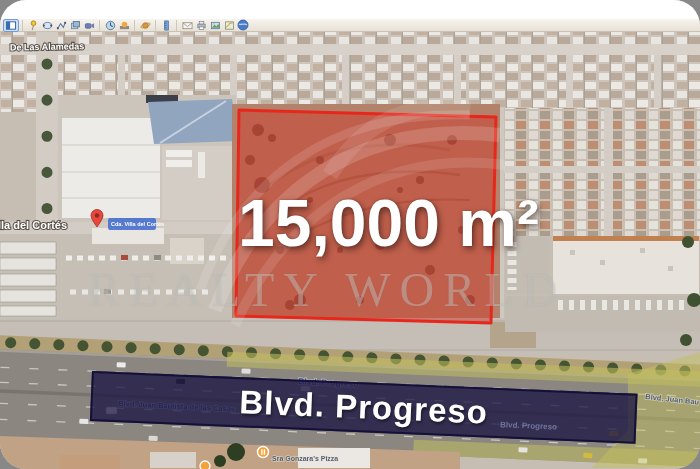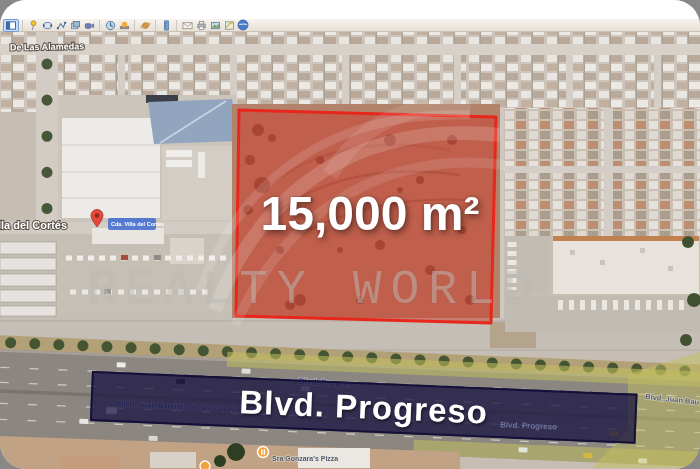--- a/index.html
+++ b/index.html
@@ -23,27 +23,27 @@
   
   .mapsvg{position:absolute;left:0;top:0;width:700px;height:469px;}
   text{font-family:"Liberation Sans",sans-serif;}
   .lbl-white{fill:#ffffff;stroke:rgba(72,63,55,.85);stroke-width:2.2px;paint-order:stroke;font-weight:bold;}
   .lbl-blue{fill:#44519b;stroke:rgba(228,228,238,.55);stroke-width:1.6px;paint-order:stroke;font-weight:bold;}
   .lbl-dark{fill:#565e76;stroke:rgba(232,230,214,.6);stroke-width:1.5px;paint-order:stroke;font-weight:bold;}
   .lbl-tiny{fill:#ffffff;font-weight:bold;}
   
   .watermark{
     position:absolute;left:88px;top:266px;width:560px;
-    font-family:Liberation Mono, monospace;font-size:48px;line-height:1;
+    font-family:Liberation Serif, serif;font-size:48px;line-height:1;
     letter-spacing:9px;color:rgba(238,236,232,0.34);
     text-shadow:0 0 1px rgba(80,80,80,0.25);white-space:nowrap;pointer-events:none;
   }
   .area-label{
     position:absolute;left:238px;top:190px;width:264px;text-align:center;
-    font-size:48px;font-weight:700;color:#ffffff;letter-spacing:0px;line-height:1;
+    font-size:66px;font-weight:700;color:#ffffff;letter-spacing:0px;line-height:1;
     text-shadow:2px 3px 6px rgba(40,20,15,0.6),0 0 2px rgba(60,30,20,0.45);
     white-space:nowrap;
   }
   .banner{
     position:absolute;left:92px;top:371px;width:546px;height:50px;
     background:rgba(28,23,66,0.78);
     border:2px solid rgba(18,14,54,0.92);
     transform:rotate(2.4deg);transform-origin:left top;
     display:flex;align-items:center;justify-content:center;
   }

